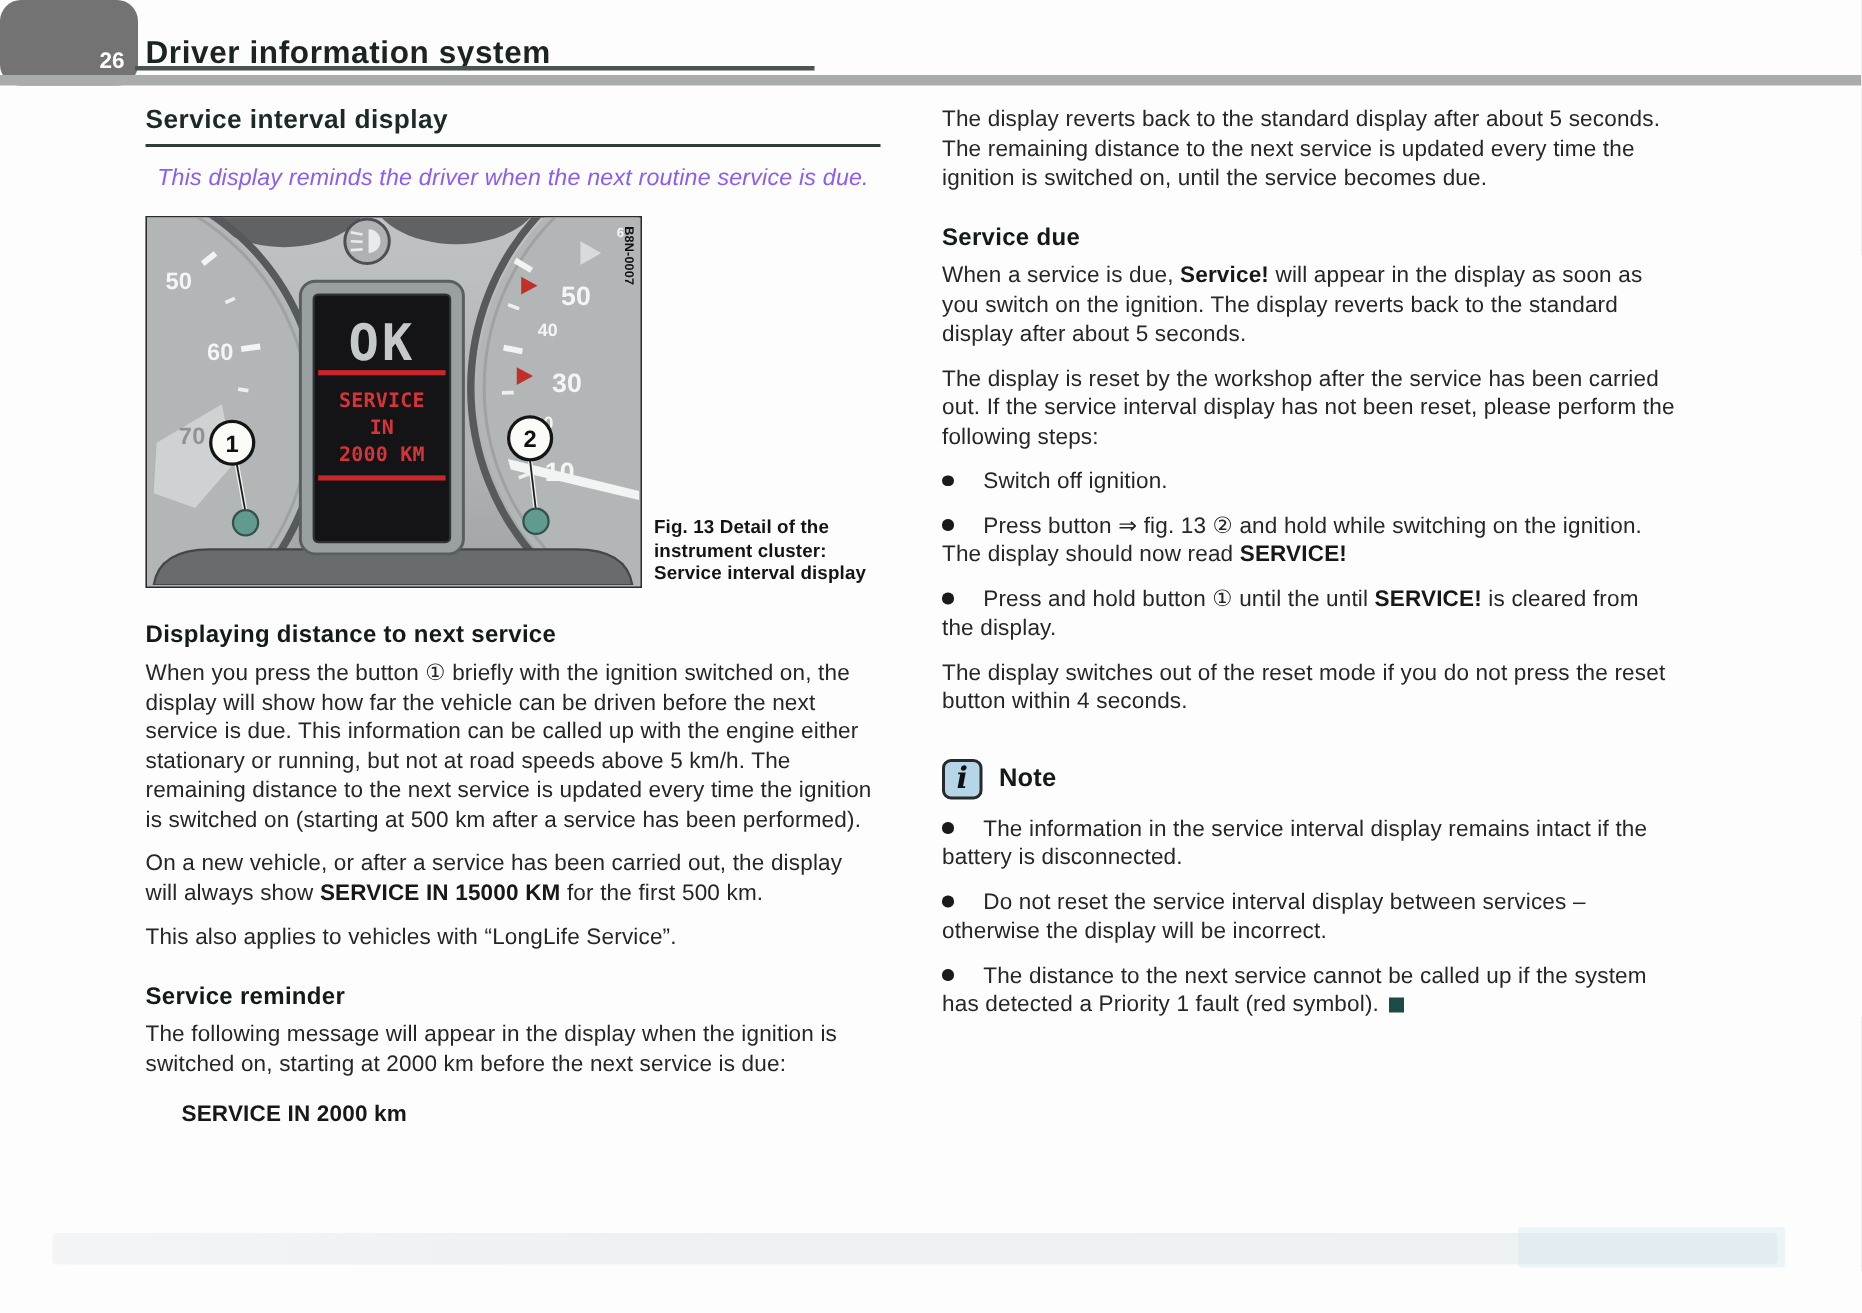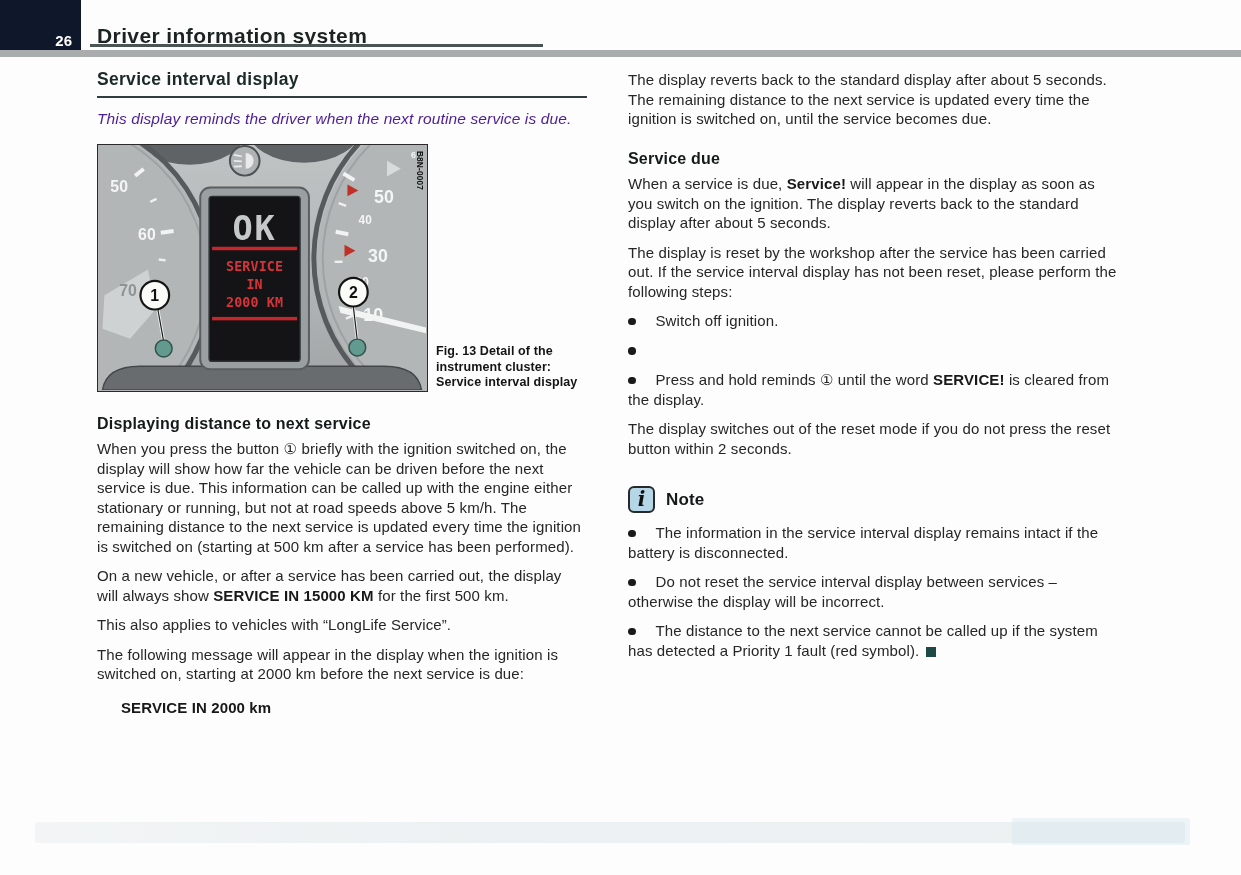--- a/index.html
+++ b/index.html
@@ -3,33 +3,33 @@
 <meta charset="utf-8">
 <style>
   * { margin:0; padding:0; box-sizing:border-box; }
   html,body { background:#e8e8e8; }
   body { font-family:"Liberation Sans", sans-serif; }
   .page {
     position:relative; width:1241px; height:875px; background:#fdfdfd;
     overflow:hidden; color:#262626;
   }
   
-  .pagenum-block { position:absolute; left:0; top:0; width:81px; height:57px; background:#0f172a; }
+  .pagenum-block { position:absolute; left:0; top:0; width:92px; height:57px; background:#737373;border-radius:14px; }
   .pagenum { position:absolute; right:9px; bottom:8px; color:#ffffff; font-size:15px; font-weight:bold; }
   .header-band { position:absolute; left:0; top:50px; width:1241px; height:7px; background:#a9acac; }
   .chapter-title { position:absolute; left:97px; top:24px; font-size:21px; font-weight:bold;
     color:#1b2422; letter-spacing:.4px; }
   .chapter-rule { position:absolute; left:90px; top:44px; width:453px; height:2.5px; background:#4a5553; }
   
   .col { position:absolute; top:70px; font-size:15px; line-height:19.5px; letter-spacing:.12px; }
   .col-left  { left:97px;  width:490px; }
   .col-right { left:628px; width:489px; }
   h2.section { font-size:17.5px; font-weight:bold; color:#1b2a28; letter-spacing:.3px;
     padding-bottom:6px; border-bottom:2.5px solid #2f3e3c; margin-bottom:10px; }
-  .intro { font-style:italic; font-size:15.5px; line-height:22px; color:#4c1d95; margin-bottom:12px; }
+  .intro { font-style:italic; font-size:15.5px; line-height:22px; color:#8b5cf6; margin-bottom:12px;text-align:center; }
   h3.sub { font-size:16px; font-weight:bold; color:#141a1a; letter-spacing:.2px; margin:20px 0 6px; }
   p.body { margin:0 0 10px; }
   b { font-weight:bold; color:#181818; }
   .display-message { font-weight:bold; color:#181818; margin:14px 0 0 24px; }
   
   p.bullet { margin:0 0 10px; }
   .dot { display:inline-block; width:7.5px; height:7.5px; border-radius:50%;
     background:#1a1a1a; margin-right:20px; position:relative; top:-1px; }
   .end-square { display:inline-block; width:10px; height:10px; background:#1d4a47; margin-left:7px; position:relative; top:1px; }
   
@@ -166,38 +166,39 @@
         <div>instrument cluster:</div>
         <div>Service interval display</div>
       </div>
     </div>
 
     <h3 class="sub" style="margin-top:22px;">Displaying distance to next service</h3>
     <p class="body">When you press the button ① briefly with the ignition switched on, the display will show how far the vehicle can be driven before the next service is due. This information can be called up with the engine either stationary or running, but not at road speeds above 5 km/h. The remaining distance to the next service is updated every time the ignition is switched on (starting at 500 km after a service has been performed).</p>
     <p class="body"><span><span>On a new vehicle, or after a service has been carried out, the display will always show </span><b>SERVICE IN 15000 KM</b><span> for the first 500 km.</span></span></p>
     <p class="body">This also applies to vehicles with “LongLife Service”.</p>
 
+    <h3 class="sub">Service reminder</h3>
     <p class="body">The following message will appear in the display when the ignition is switched on, starting at 2000 km before the next service is due:</p>
     <div class="display-message">SERVICE IN 2000 km</div>
   </div>
 
   <div class="col col-right">
 
     <p class="body">The display reverts back to the standard display after about 5 seconds. The remaining distance to the next service is updated every time the ignition is switched on, until the service becomes due.</p>
 
     <h3 class="sub">Service due</h3>
     <p class="body"><span><span>When a service is due, </span><b>Service!</b><span> will appear in the display as soon as you switch on the ignition. The display reverts back to the standard display after about 5 seconds.</span></span></p>
 
     <p class="body">The display is reset by the workshop after the service has been carried out. If the service interval display has not been reset, please perform the following steps:</p>
 
     <p class="bullet"><span class="dot"></span><span><span>Switch off ignition.</span></span></p>
-    <p class="bullet"><span class="dot"></span></p>
-    <p class="bullet"><span class="dot"></span><span><span>Press and hold reminds ① until the word </span><b>SERVICE!</b><span> is cleared from the display.</span></span></p>
-
-    <p class="body">The display switches out of the reset mode if you do not press the reset button within 2 seconds.</p>
+    <p class="bullet"><span class="dot"></span><span><span>Press button ⇒ fig. 13 ② and hold while switching on the ignition. The display should now read </span><b>SERVICE!</b></span></p>
+    <p class="bullet"><span class="dot"></span><span><span>Press and hold button ① until the until </span><b>SERVICE!</b><span> is cleared from the display.</span></span></p>
+
+    <p class="body">The display switches out of the reset mode if you do not press the reset button within 4 seconds.</p>
 
     <div class="note-block">
       <div class="note-head">
         <span class="note-icon">i</span>
         <span class="note-title">Note</span>
       </div>
       <p class="bullet"><span class="dot"></span><span><span>The information in the service interval display remains intact if the battery is disconnected.</span></span></p>
       <p class="bullet"><span class="dot"></span><span><span>Do not reset the service interval display between services – otherwise the display will be incorrect.</span></span></p>
       <p class="bullet"><span class="dot"></span><span><span>The distance to the next service cannot be called up if the system has detected a Priority 1 fault (red symbol).</span></span><span class="end-square"></span></p>
     </div>

